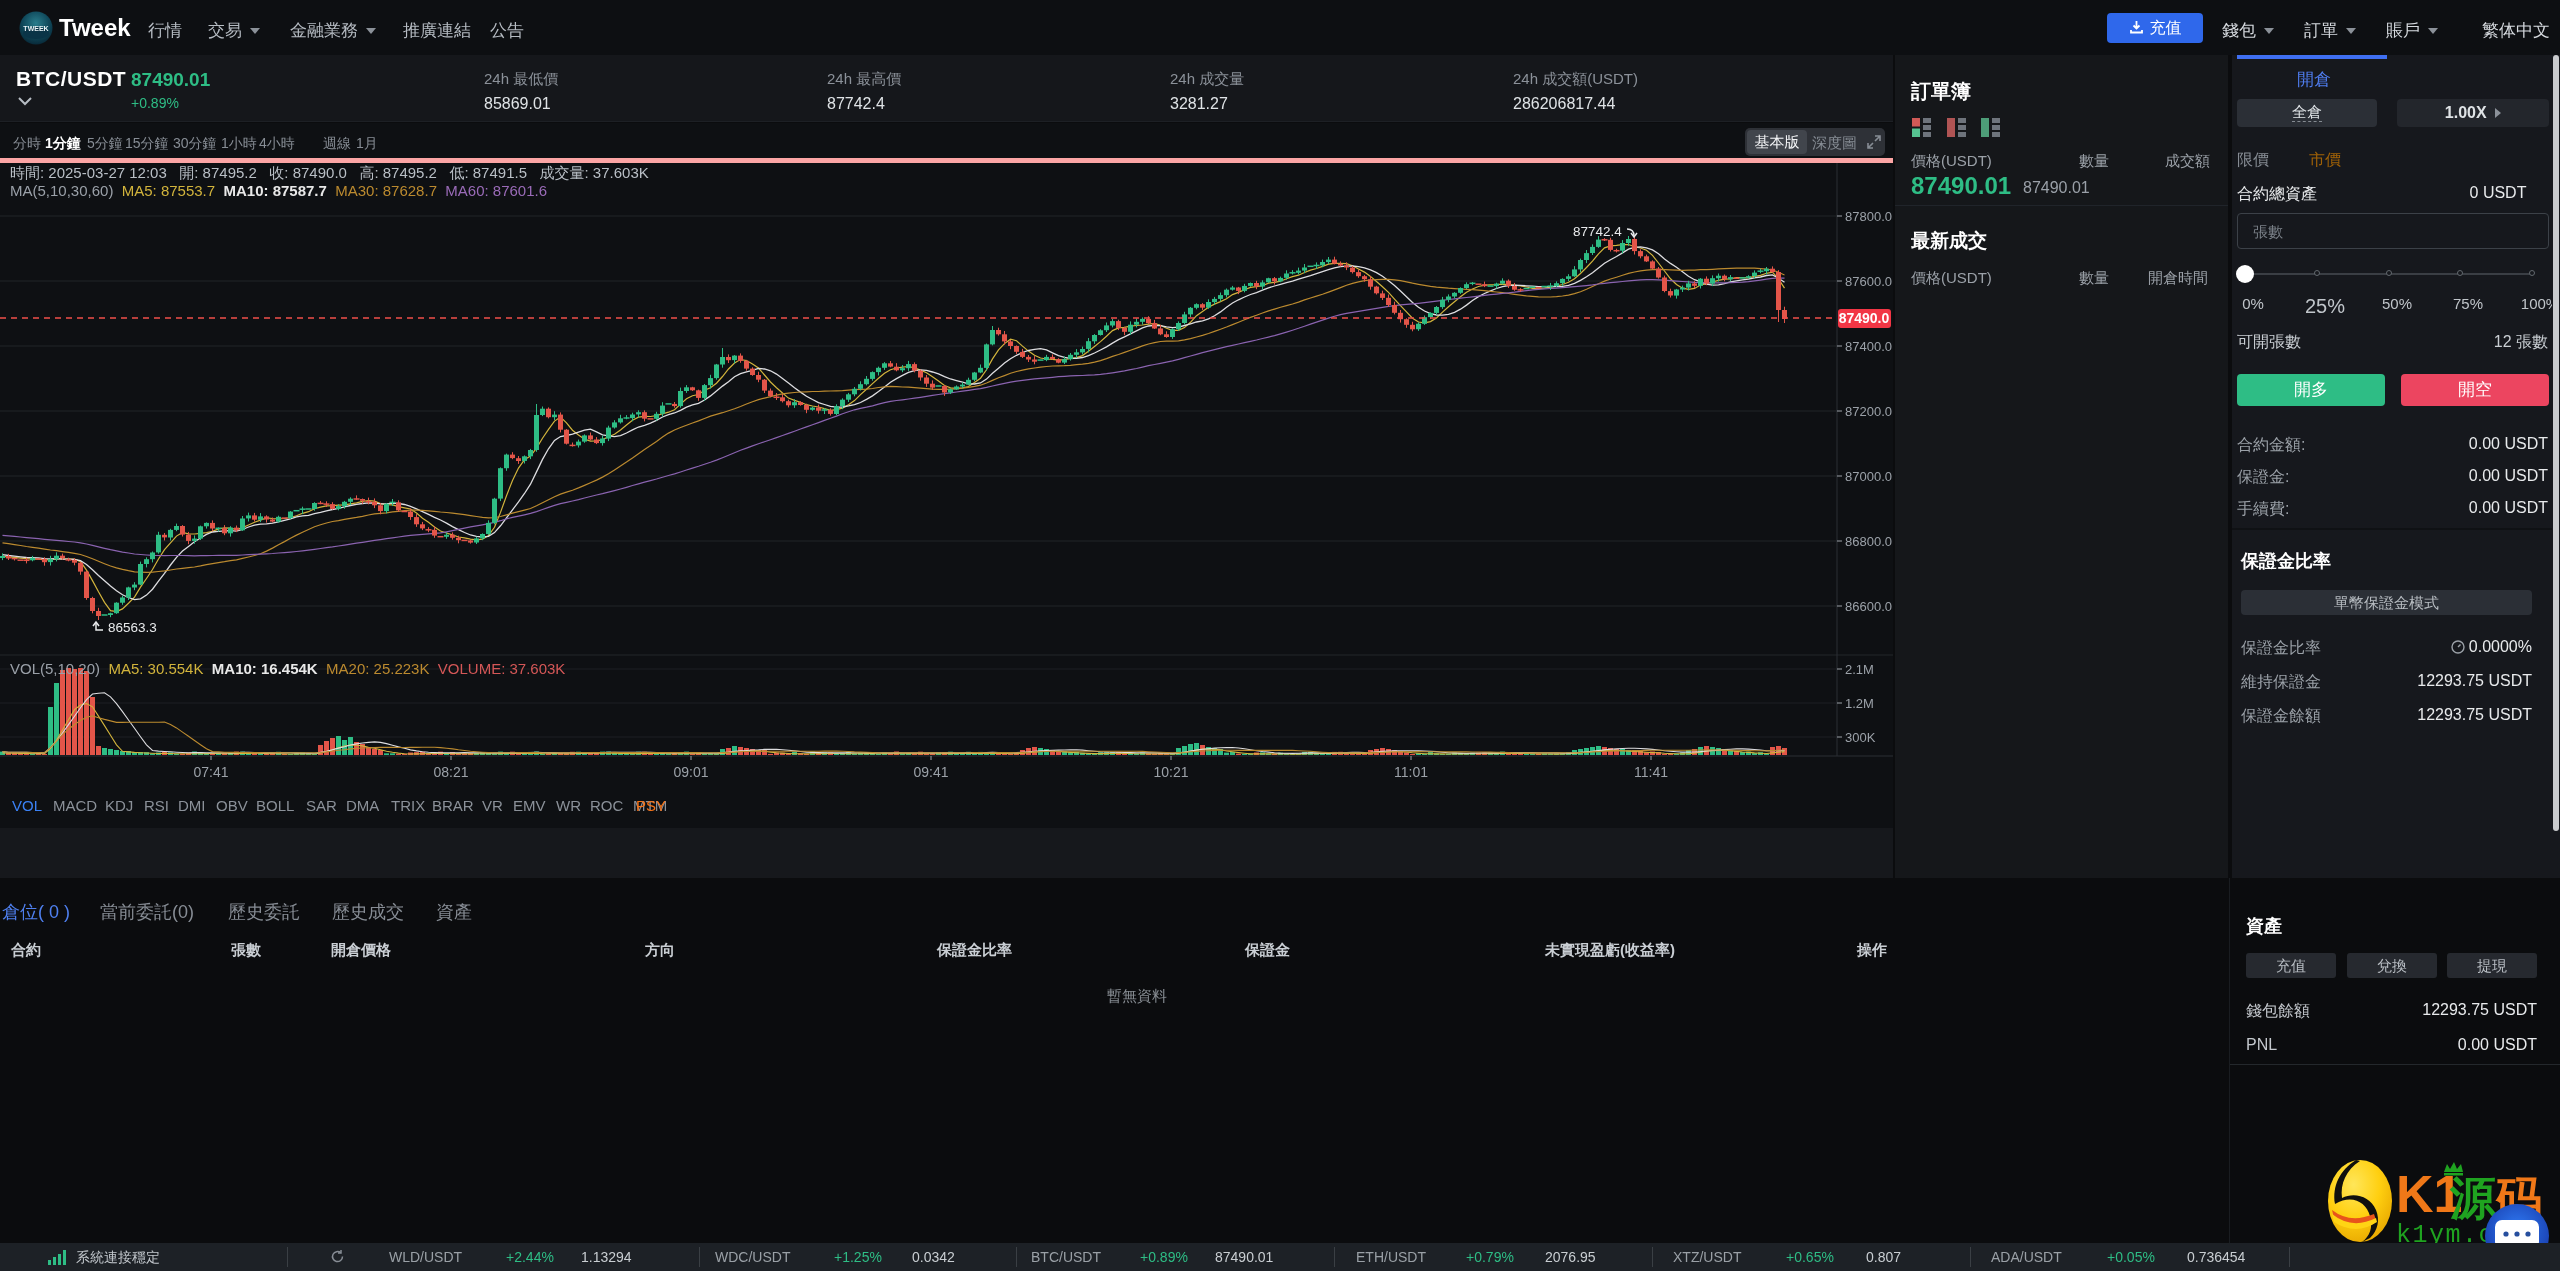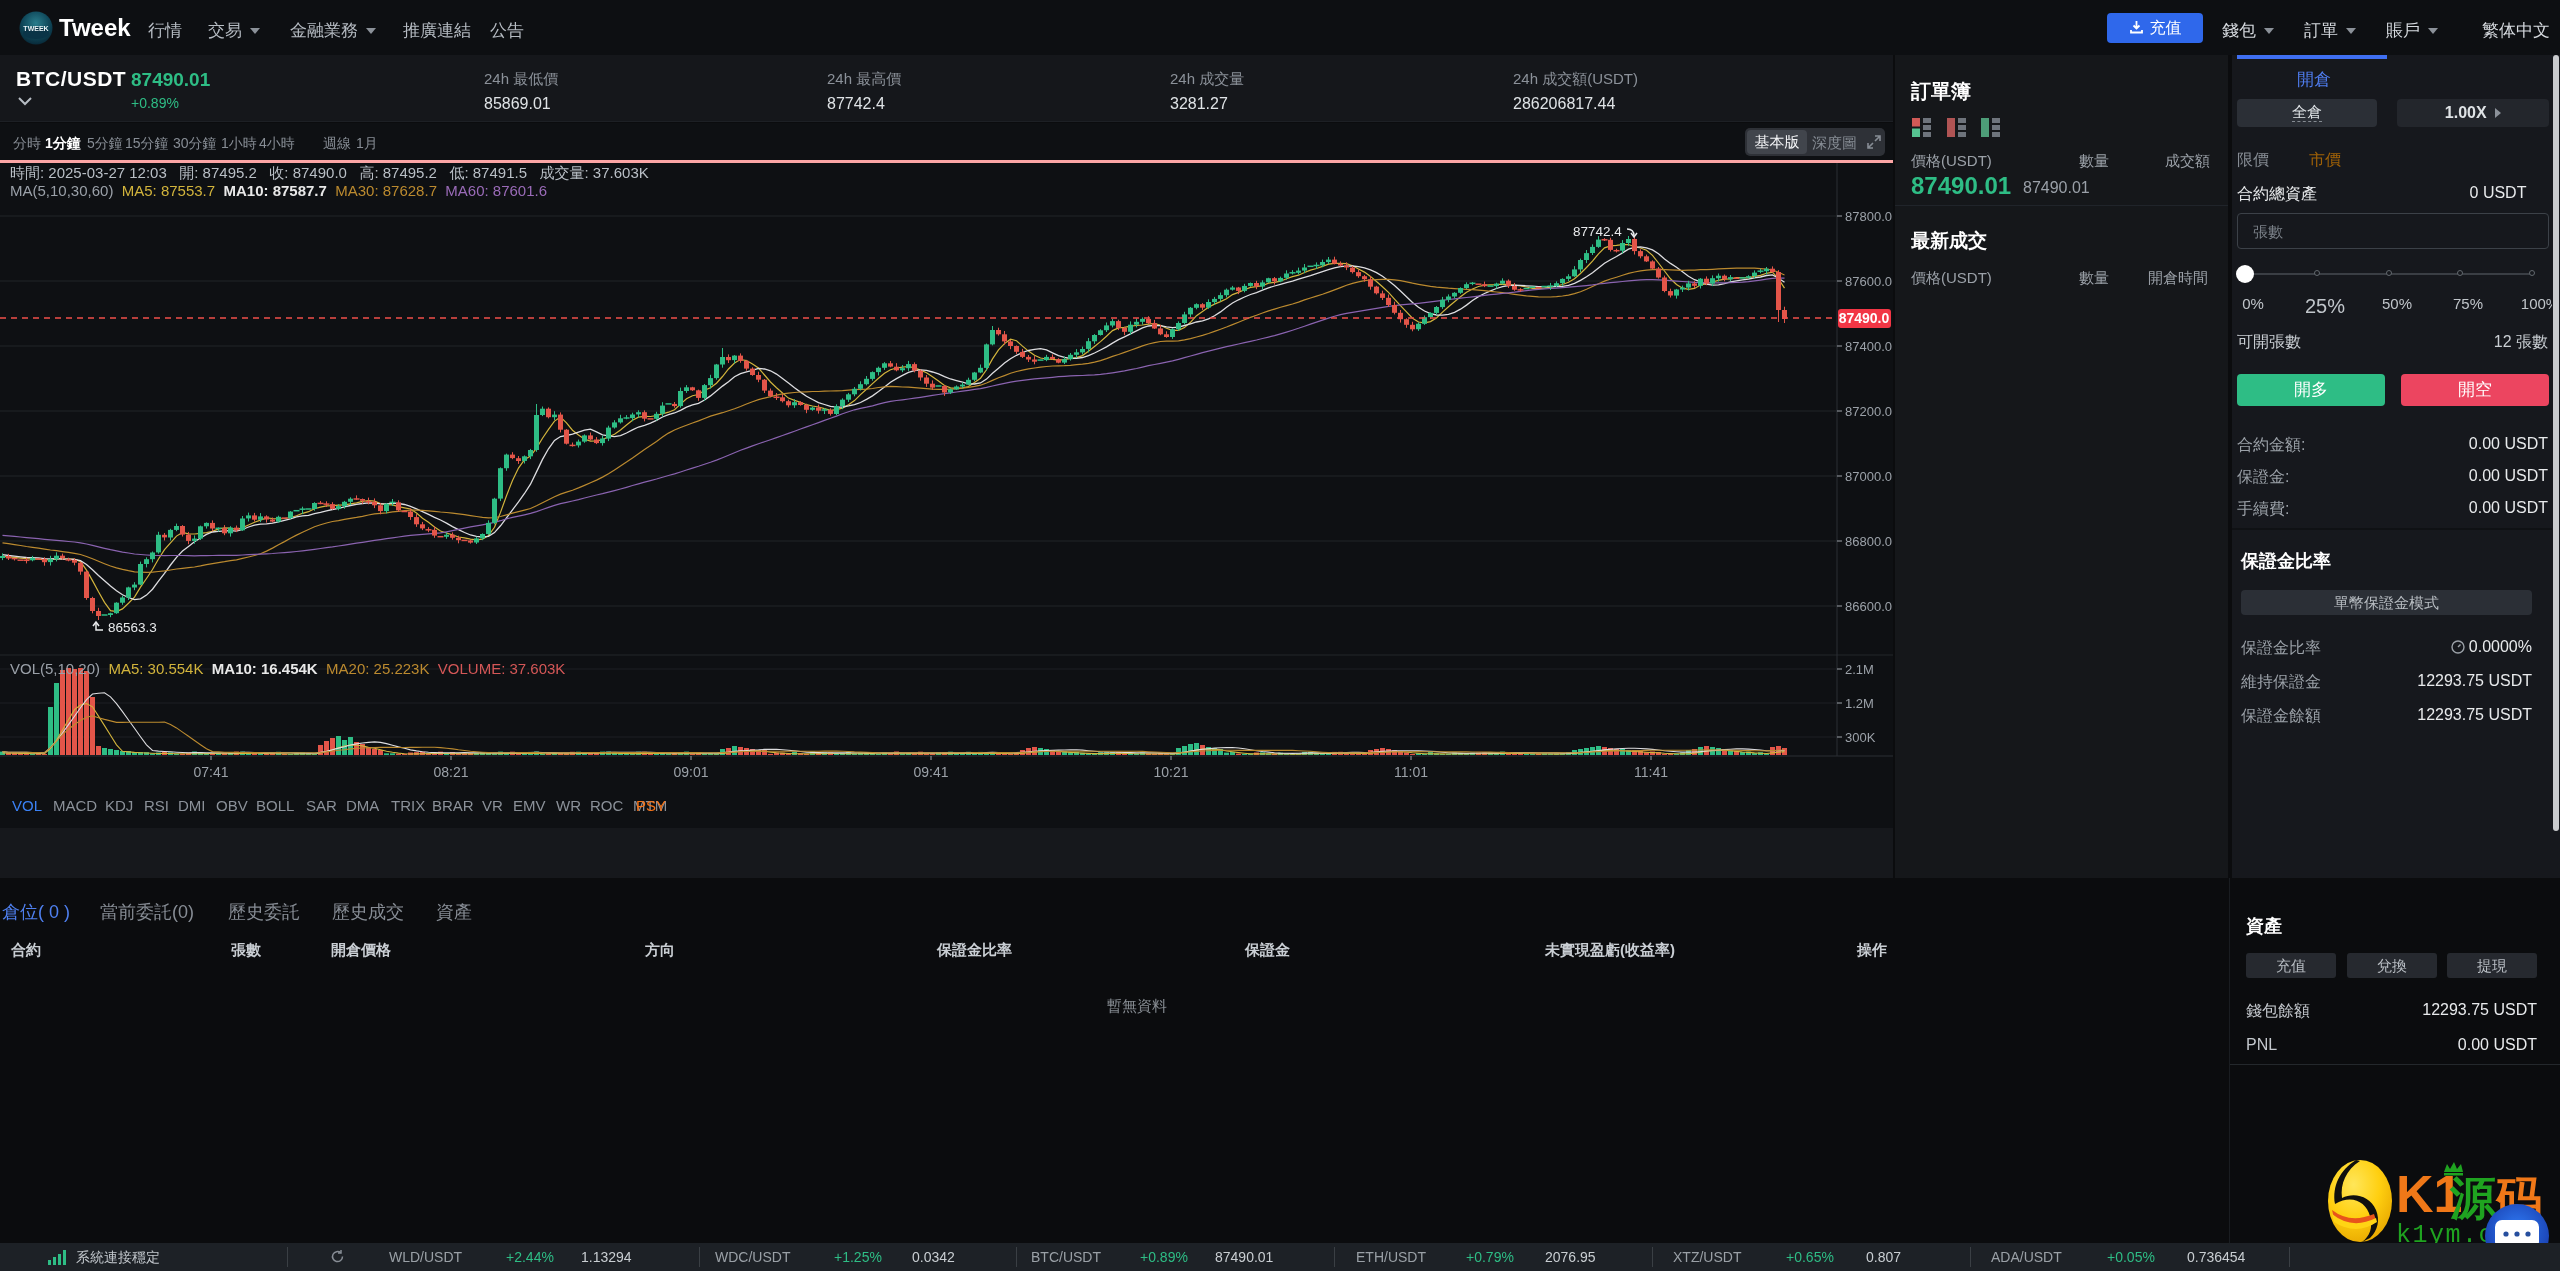--- a/index.html
+++ b/index.html
@@ -7,21 +7,21 @@
 #stage{position:relative;width:2560px;height:1271px;background:#0b0c0e}
 
 #nav{left:0;top:0;width:2560px;height:55px;background:#0d0f12}
 .navitem{position:absolute;top:19px;font-size:17px;color:#b6bcc3}
 .caret{display:inline-block;width:0;height:0;border-left:5px solid transparent;border-right:5px solid transparent;border-top:6px solid #8b9199;vertical-align:2px;margin-left:8px}
 
 #ticker{left:0;top:55px;width:1893px;height:67px;background:#15171b;border-bottom:1px solid #1d2025}
 .tklab{position:absolute;top:15px;font-size:15px;color:#8b9199}
 .tkval{position:absolute;top:40px;font-size:16px;color:#dfe3e6}
 
-#tfrow{left:0;top:123px;width:1893px;height:40px;background:#0e1013;border-bottom:3px solid #fca5a5}
+#tfrow{left:0;top:123px;width:1893px;height:40px;background:#0e1013;border-bottom:5px solid #fca5a5}
 .tf{position:absolute;top:12px;font-size:14px;color:#878d95}
 
 #chartwrap{left:0;top:163px;width:1893px;height:665px;background:#0e1013}
 #strip{left:0;top:828px;width:1893px;height:50px;background:#16181c}
 .ohlc{position:absolute;font-size:15px;color:#b9bfc6}
 .tabs{position:absolute;font-size:15px;color:#8b9199}
 
 #obook{left:1895px;top:55px;width:333px;height:823px;background:#15171a}
 #trade{left:2232px;top:55px;width:328px;height:823px;background:#16181d}
 .gbtn{position:absolute;background:#2b2f36;border-radius:4px;color:#dfe3e6;text-align:center}
@@ -1146,21 +1146,21 @@
       <div class="btab" style="left:332px">歷史成交</div>
       <div class="btab" style="left:436px">資產</div>
       <div class="bhead" style="left:11px">合約</div>
       <div class="bhead" style="left:231px">張數</div>
       <div class="bhead" style="left:331px">開倉價格</div>
       <div class="bhead" style="left:645px">方向</div>
       <div class="bhead" style="left:937px">保證金比率</div>
       <div class="bhead" style="left:1245px">保證金</div>
       <div class="bhead" style="left:1545px">未實現盈虧(收益率)</div>
       <div class="bhead" style="left:1857px">操作</div>
-      <div class="abs" style="left:1107px;top:119px;font-size:15px;color:#878d93">暫無資料</div>
+      <div class="abs" style="left:1107px;top:109px;font-size:15px;color:#878d93">暫無資料</div>
       <div class="abs" style="left:2229px;top:0;width:1px;height:365px;background:#1a1d21"></div>
       <div class="abs" style="left:2246px;top:36px;font-size:18px;font-weight:bold;color:#fff">資產</div>
       <div class="sbtn" style="left:2246px">充值</div>
       <div class="sbtn" style="left:2347px">兌換</div>
       <div class="sbtn" style="left:2447px">提現</div>
       <div class="abs" style="left:2246px;top:123px;font-size:16px;color:#c3c7cc">錢包餘額</div>
       <div class="abs" style="left:2387px;top:123px;width:150px;font-size:16px;color:#e8eaec;text-align:right">12293.75 USDT</div>
       <div class="abs" style="left:2246px;top:158px;font-size:16px;color:#c3c7cc">PNL</div>
       <div class="abs" style="left:2387px;top:158px;width:150px;font-size:16px;color:#e8eaec;text-align:right">0.00 USDT</div>
       <div class="abs" style="left:2230px;top:186px;width:330px;height:1px;background:#24282c"></div>

